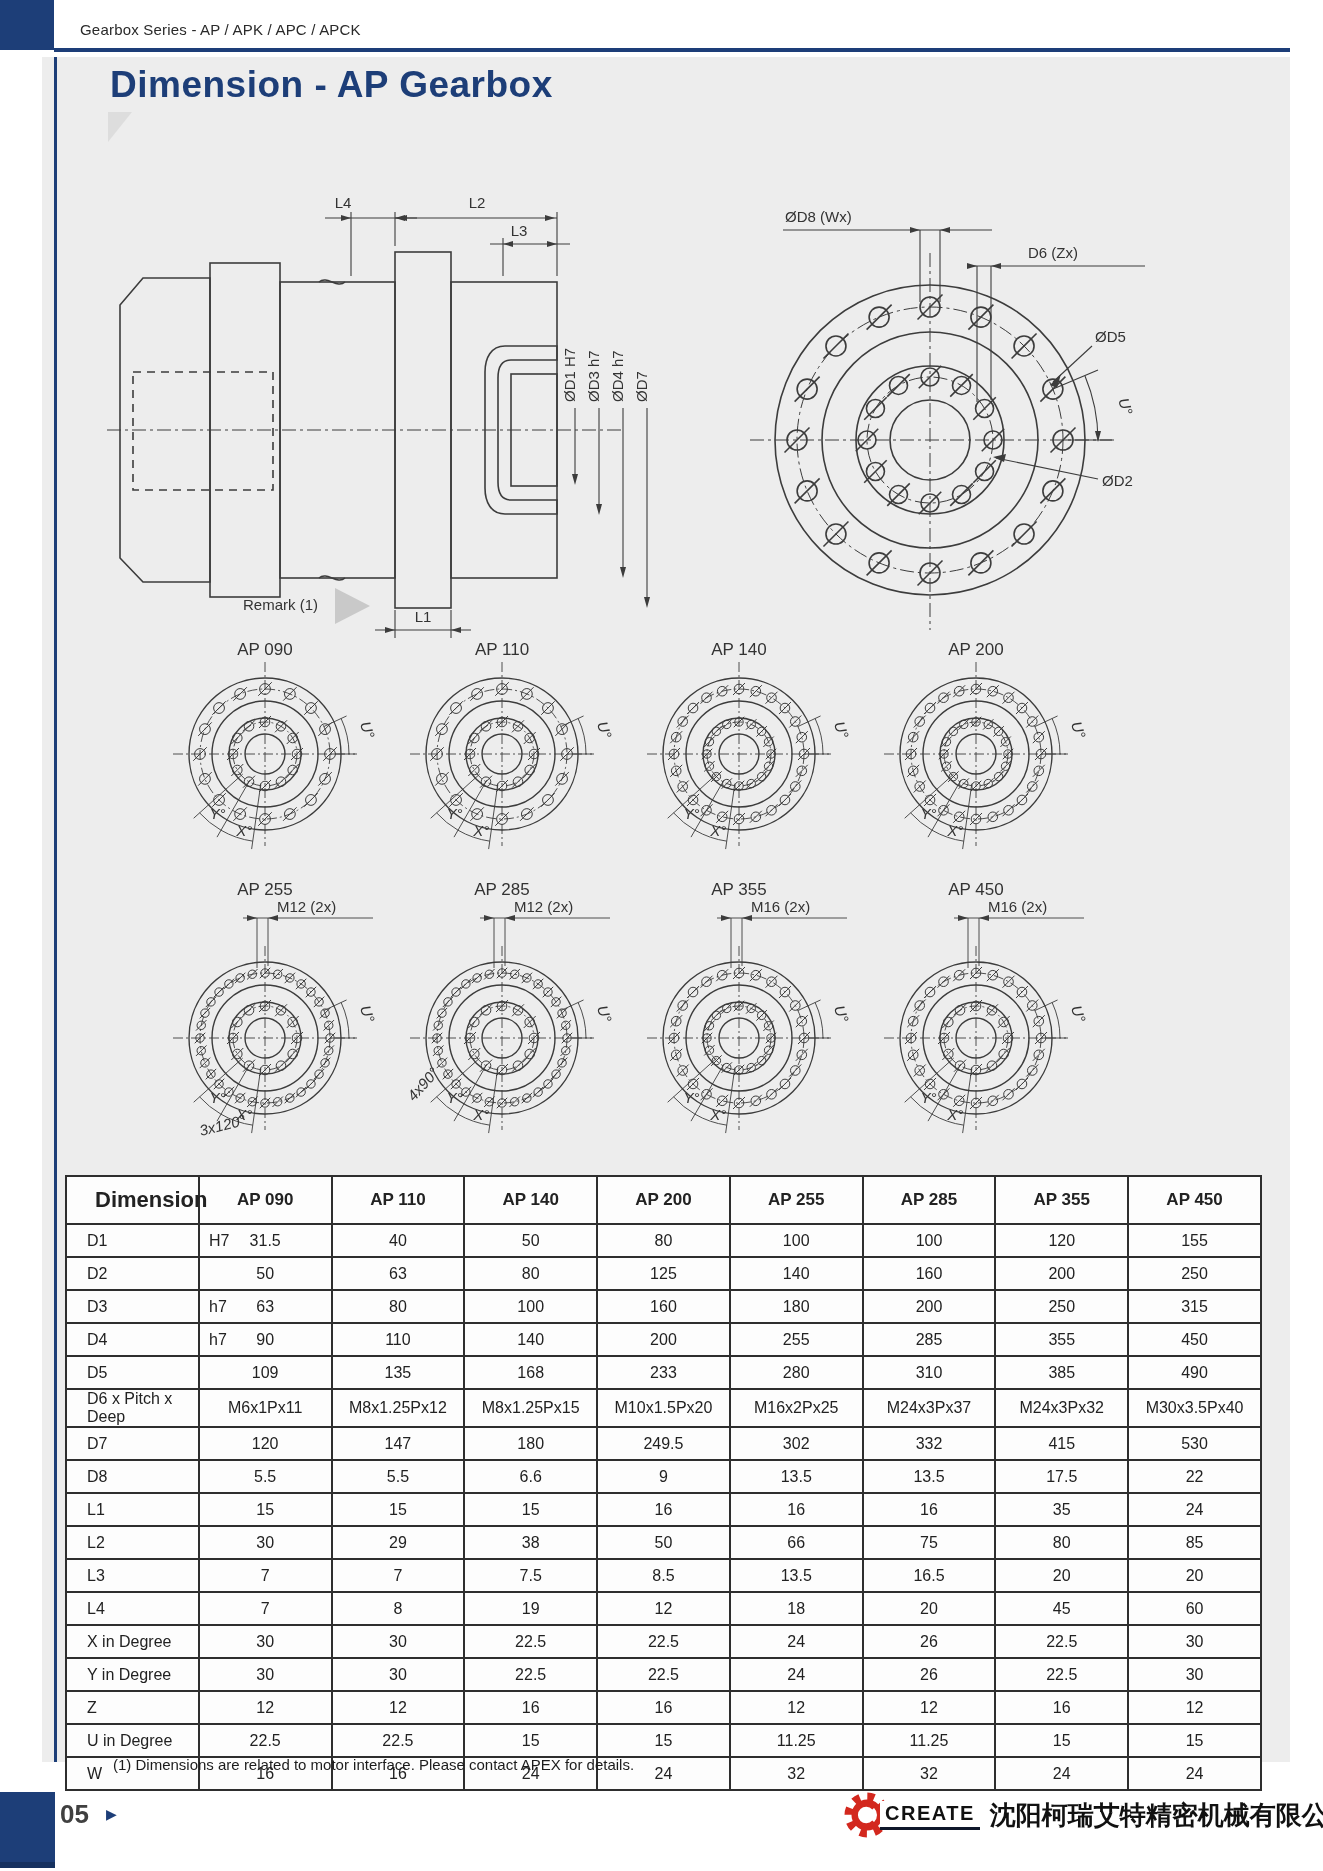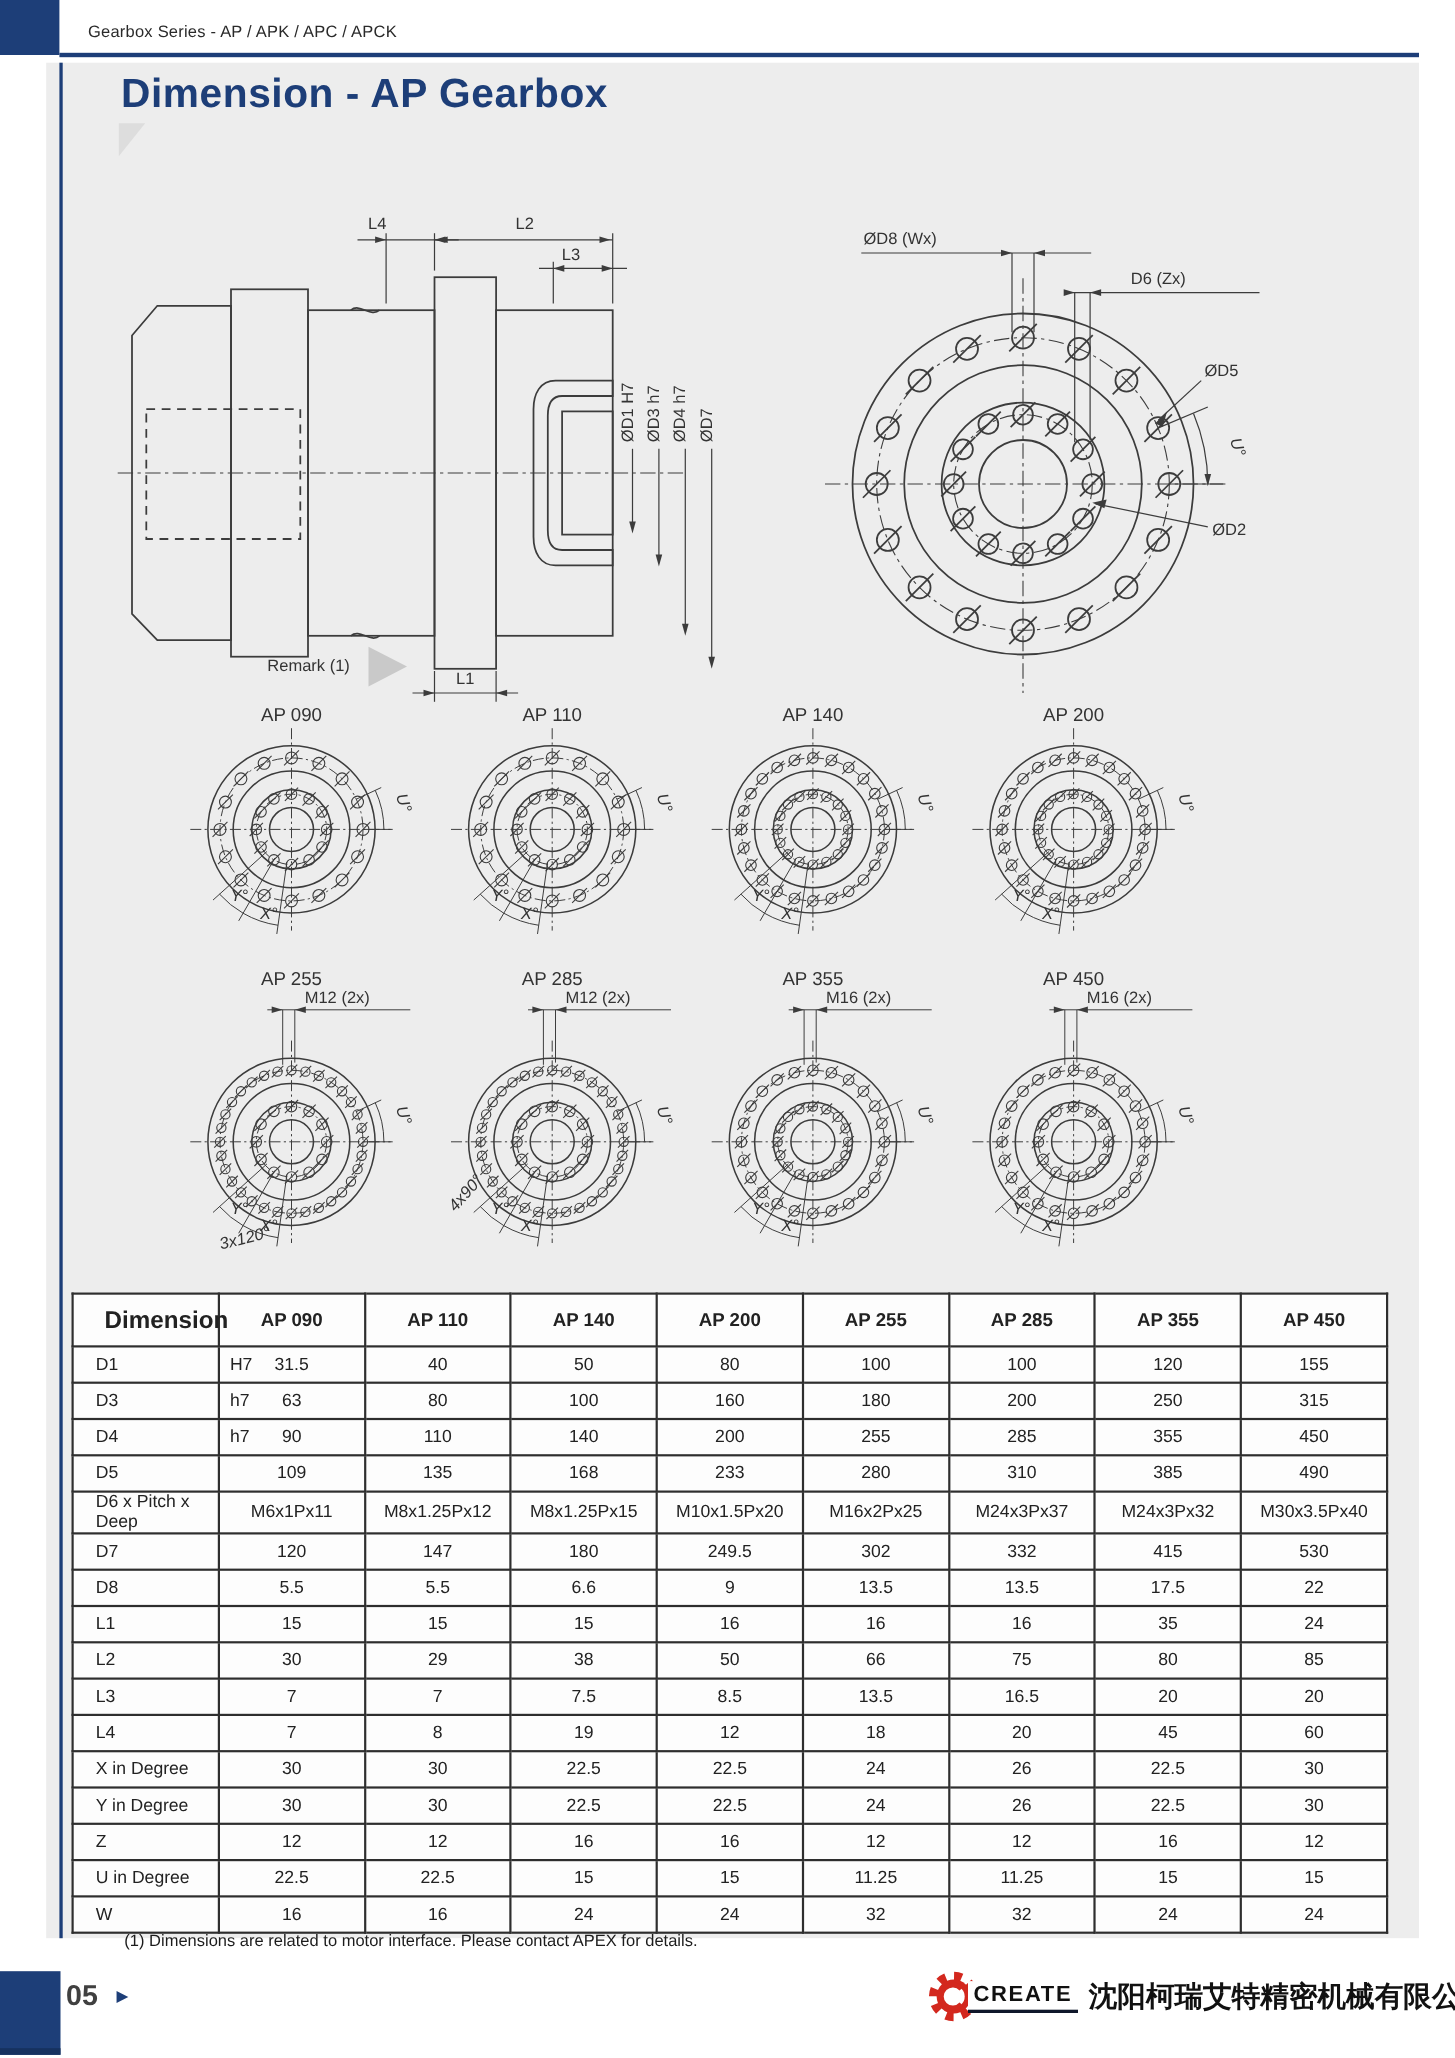--- a/index.html
+++ b/index.html
@@ -237,20 +237,31 @@
       <tr>
         <td class="lbl">D1<span class="tol">H7</span></td>
         <td>31.5</td>
         <td>40</td>
         <td>50</td>
         <td>80</td>
         <td>100</td>
         <td>100</td>
         <td>120</td>
         <td>155</td>
+      </tr>
+      <tr>
+        <td class="lbl">D2</td>
+        <td>50</td>
+        <td>63</td>
+        <td>80</td>
+        <td>125</td>
+        <td>140</td>
+        <td>160</td>
+        <td>200</td>
+        <td>250</td>
       </tr>
       <tr>
         <td class="lbl">D3<span class="tol">h7</span></td>
         <td>63</td>
         <td>80</td>
         <td>100</td>
         <td>160</td>
         <td>180</td>
         <td>200</td>
         <td>250</td>

